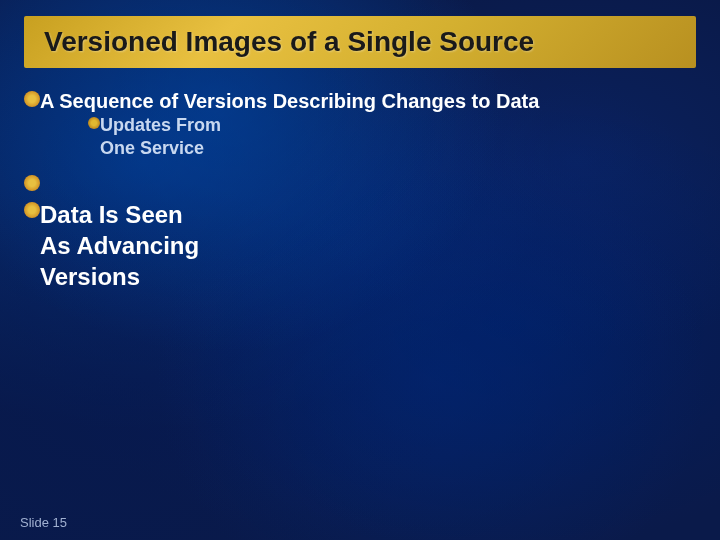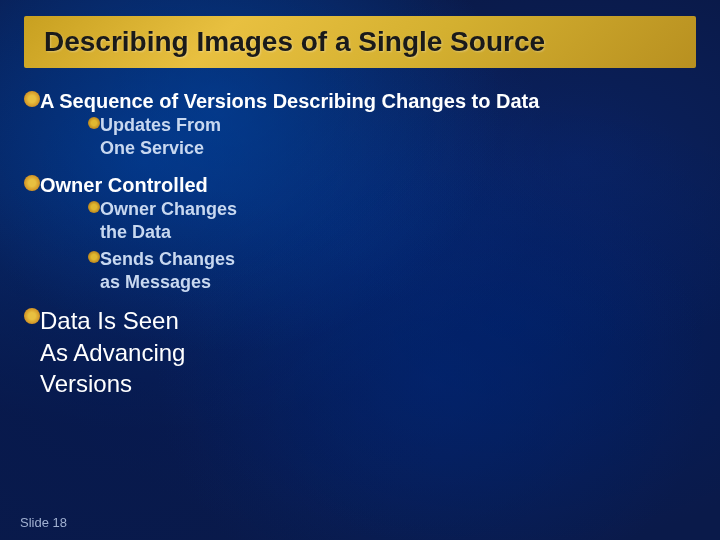--- a/index.html
+++ b/index.html
@@ -108,21 +108,21 @@
 
     .level1 {
       font-size: 20px;
       font-weight: bold;
       color: #ffffff;
       margin-bottom: 4px;
     }
 
     .level1-large {
       font-size: 24px;
-      font-weight: normal;
+      font-weight: bold;
       color: #ffffff;
       margin-bottom: 4px;
     }
 
     .level2 {
       font-size: 18px;
       color: #c8d8f0;
       margin-left: 28px;
       margin-bottom: 3px;
     }
@@ -145,56 +145,43 @@
     }
   </style>
 </head>
 <body>
 
 <div class="slide">
   <div class="bg-texture"></div>
 
   <div class="content">
 
-    <div class="title">Describing Images of a Single Source</div>
+    <div class="title">Versioned Images of a Single Source</div>
 
     <ul class="bullet-list">
 
       <li class="bullet-item level1 section">
         <span class="bullet-icon"></span>
         <div>
           <span class="bullet-text">A Sequence of Versions Describing Changes to Data</span>
           <ul class="bullet-list sub-bullets">
             <li class="bullet-item level2">
               <span class="sub-bullet-icon"></span>
               <span class="bullet-text">Updates From<br>One Service</span>
             </li>
           </ul>
         </div>
       </li>
 
       <li class="bullet-item level1 section">
         <span class="bullet-icon"></span>
-        <div>
-          <span class="bullet-text">Owner Controlled</span>
-          <ul class="bullet-list sub-bullets">
-            <li class="bullet-item level2">
-              <span class="sub-bullet-icon"></span>
-              <span class="bullet-text">Owner Changes<br>the Data</span>
-            </li>
-            <li class="bullet-item level2">
-              <span class="sub-bullet-icon"></span>
-              <span class="bullet-text">Sends Changes<br>as Messages</span>
-            </li>
-          </ul>
-        </div>
       </li>
 
       <li class="bullet-item level1-large section">
         <span class="bullet-icon"></span>
         <span class="bullet-text">Data Is Seen<br>As Advancing<br>Versions</span>
       </li>
 
     </ul>
   </div>
 
-  <div class="slide-number">Slide 18</div>
+  <div class="slide-number">Slide 15</div>
 </div>
 
 </body></html>

